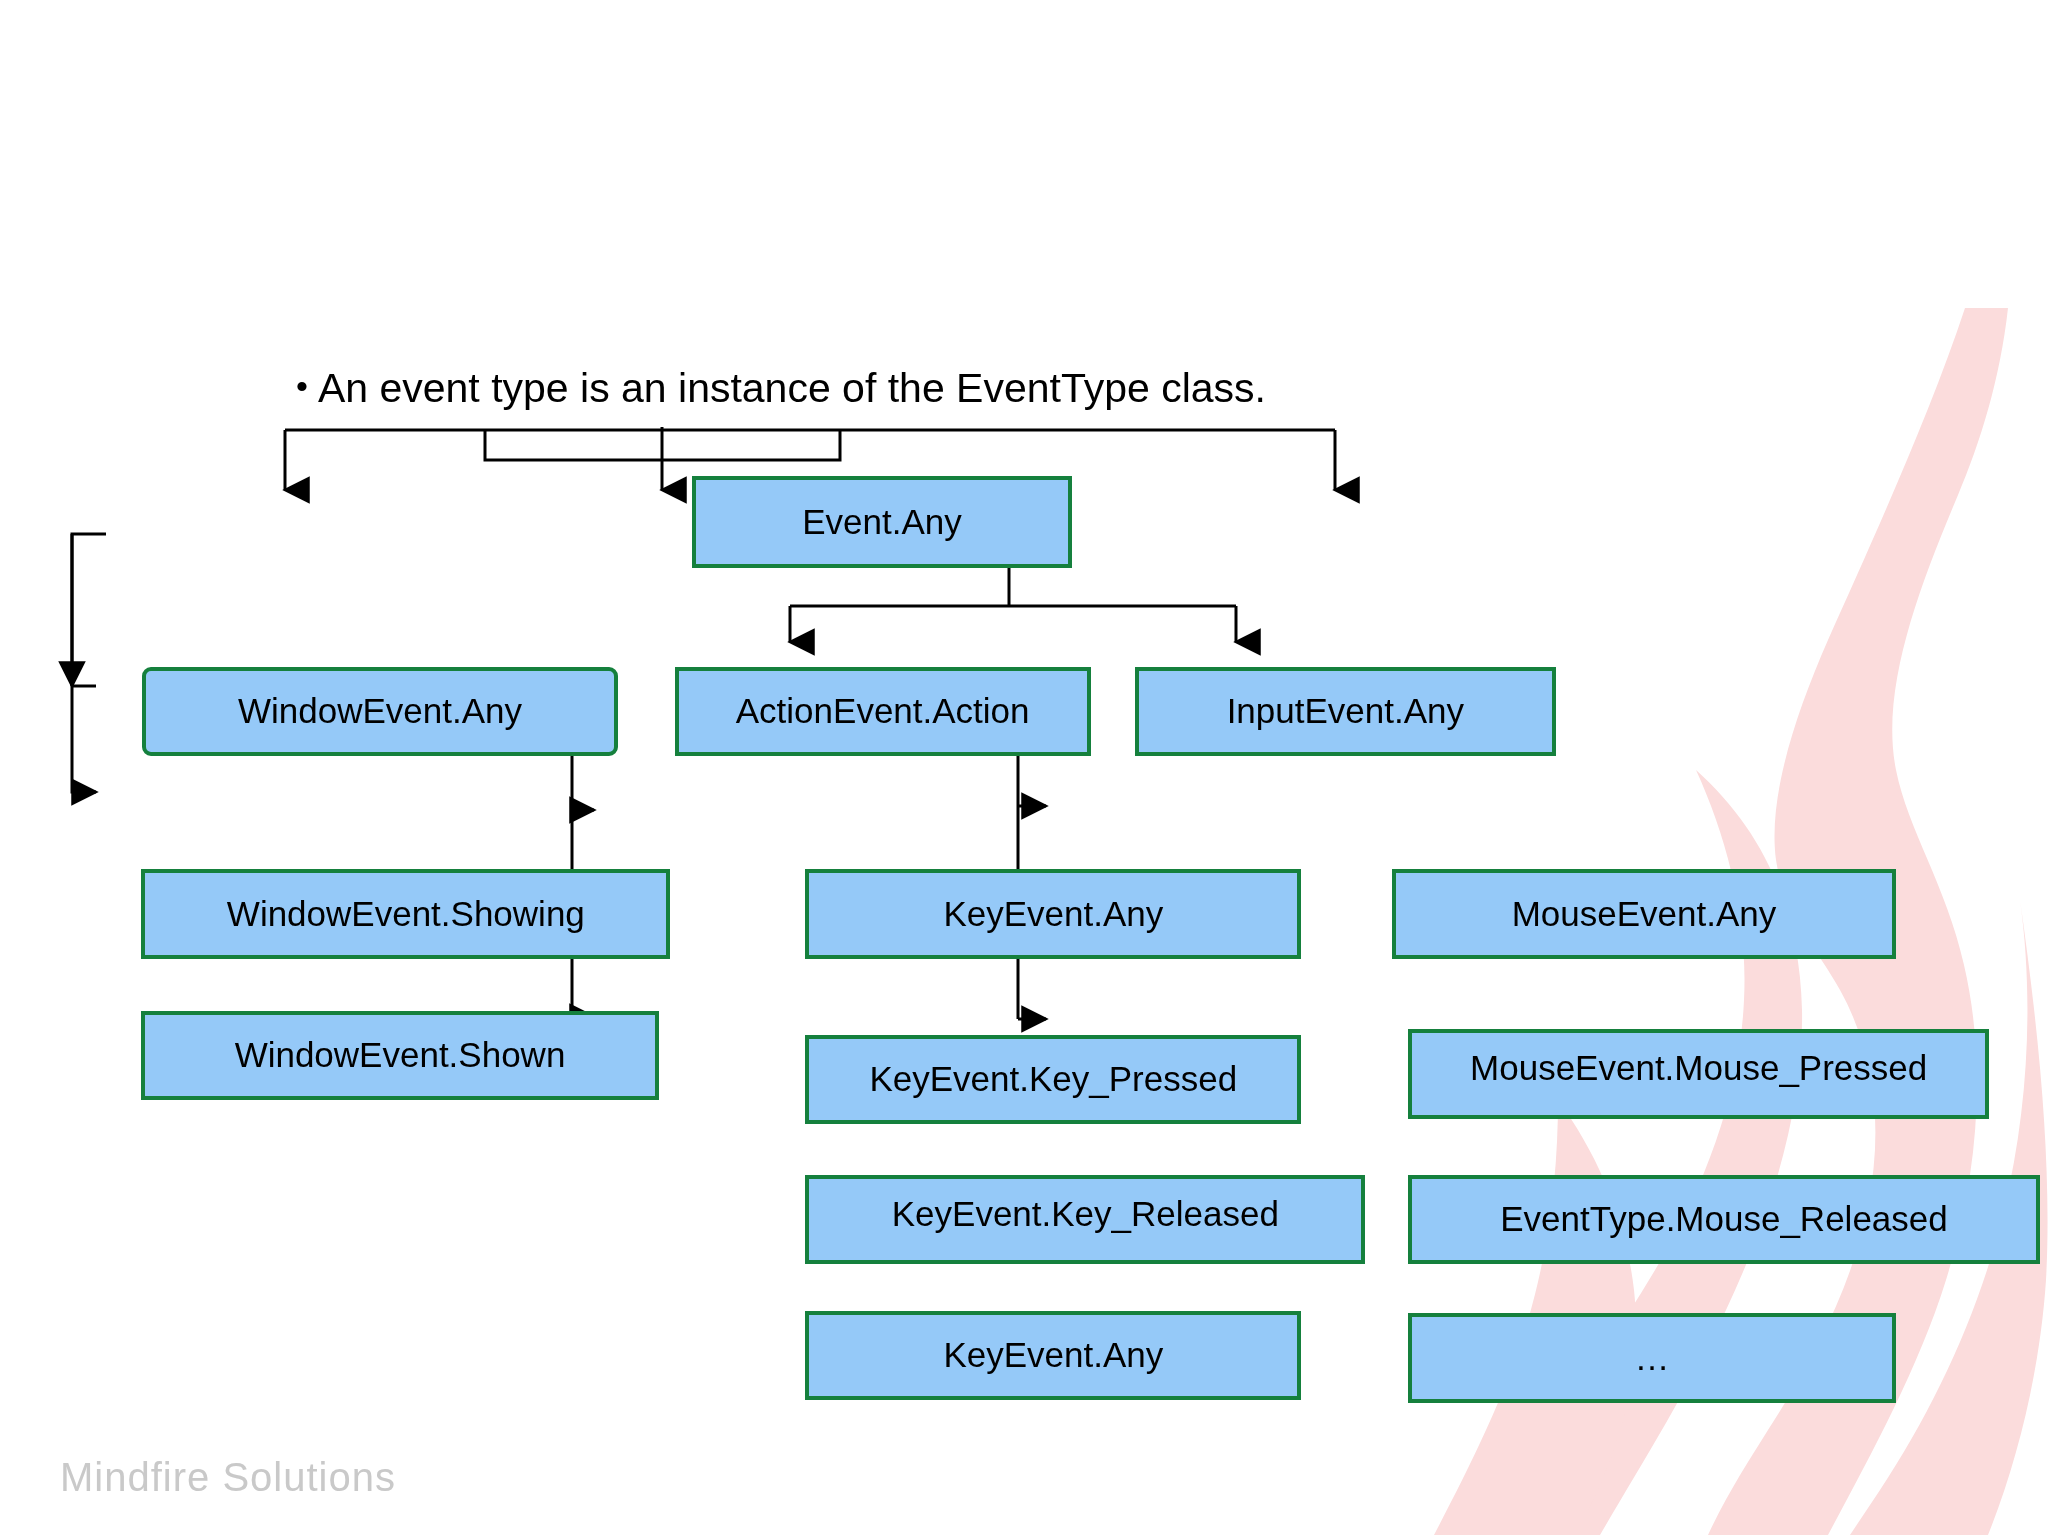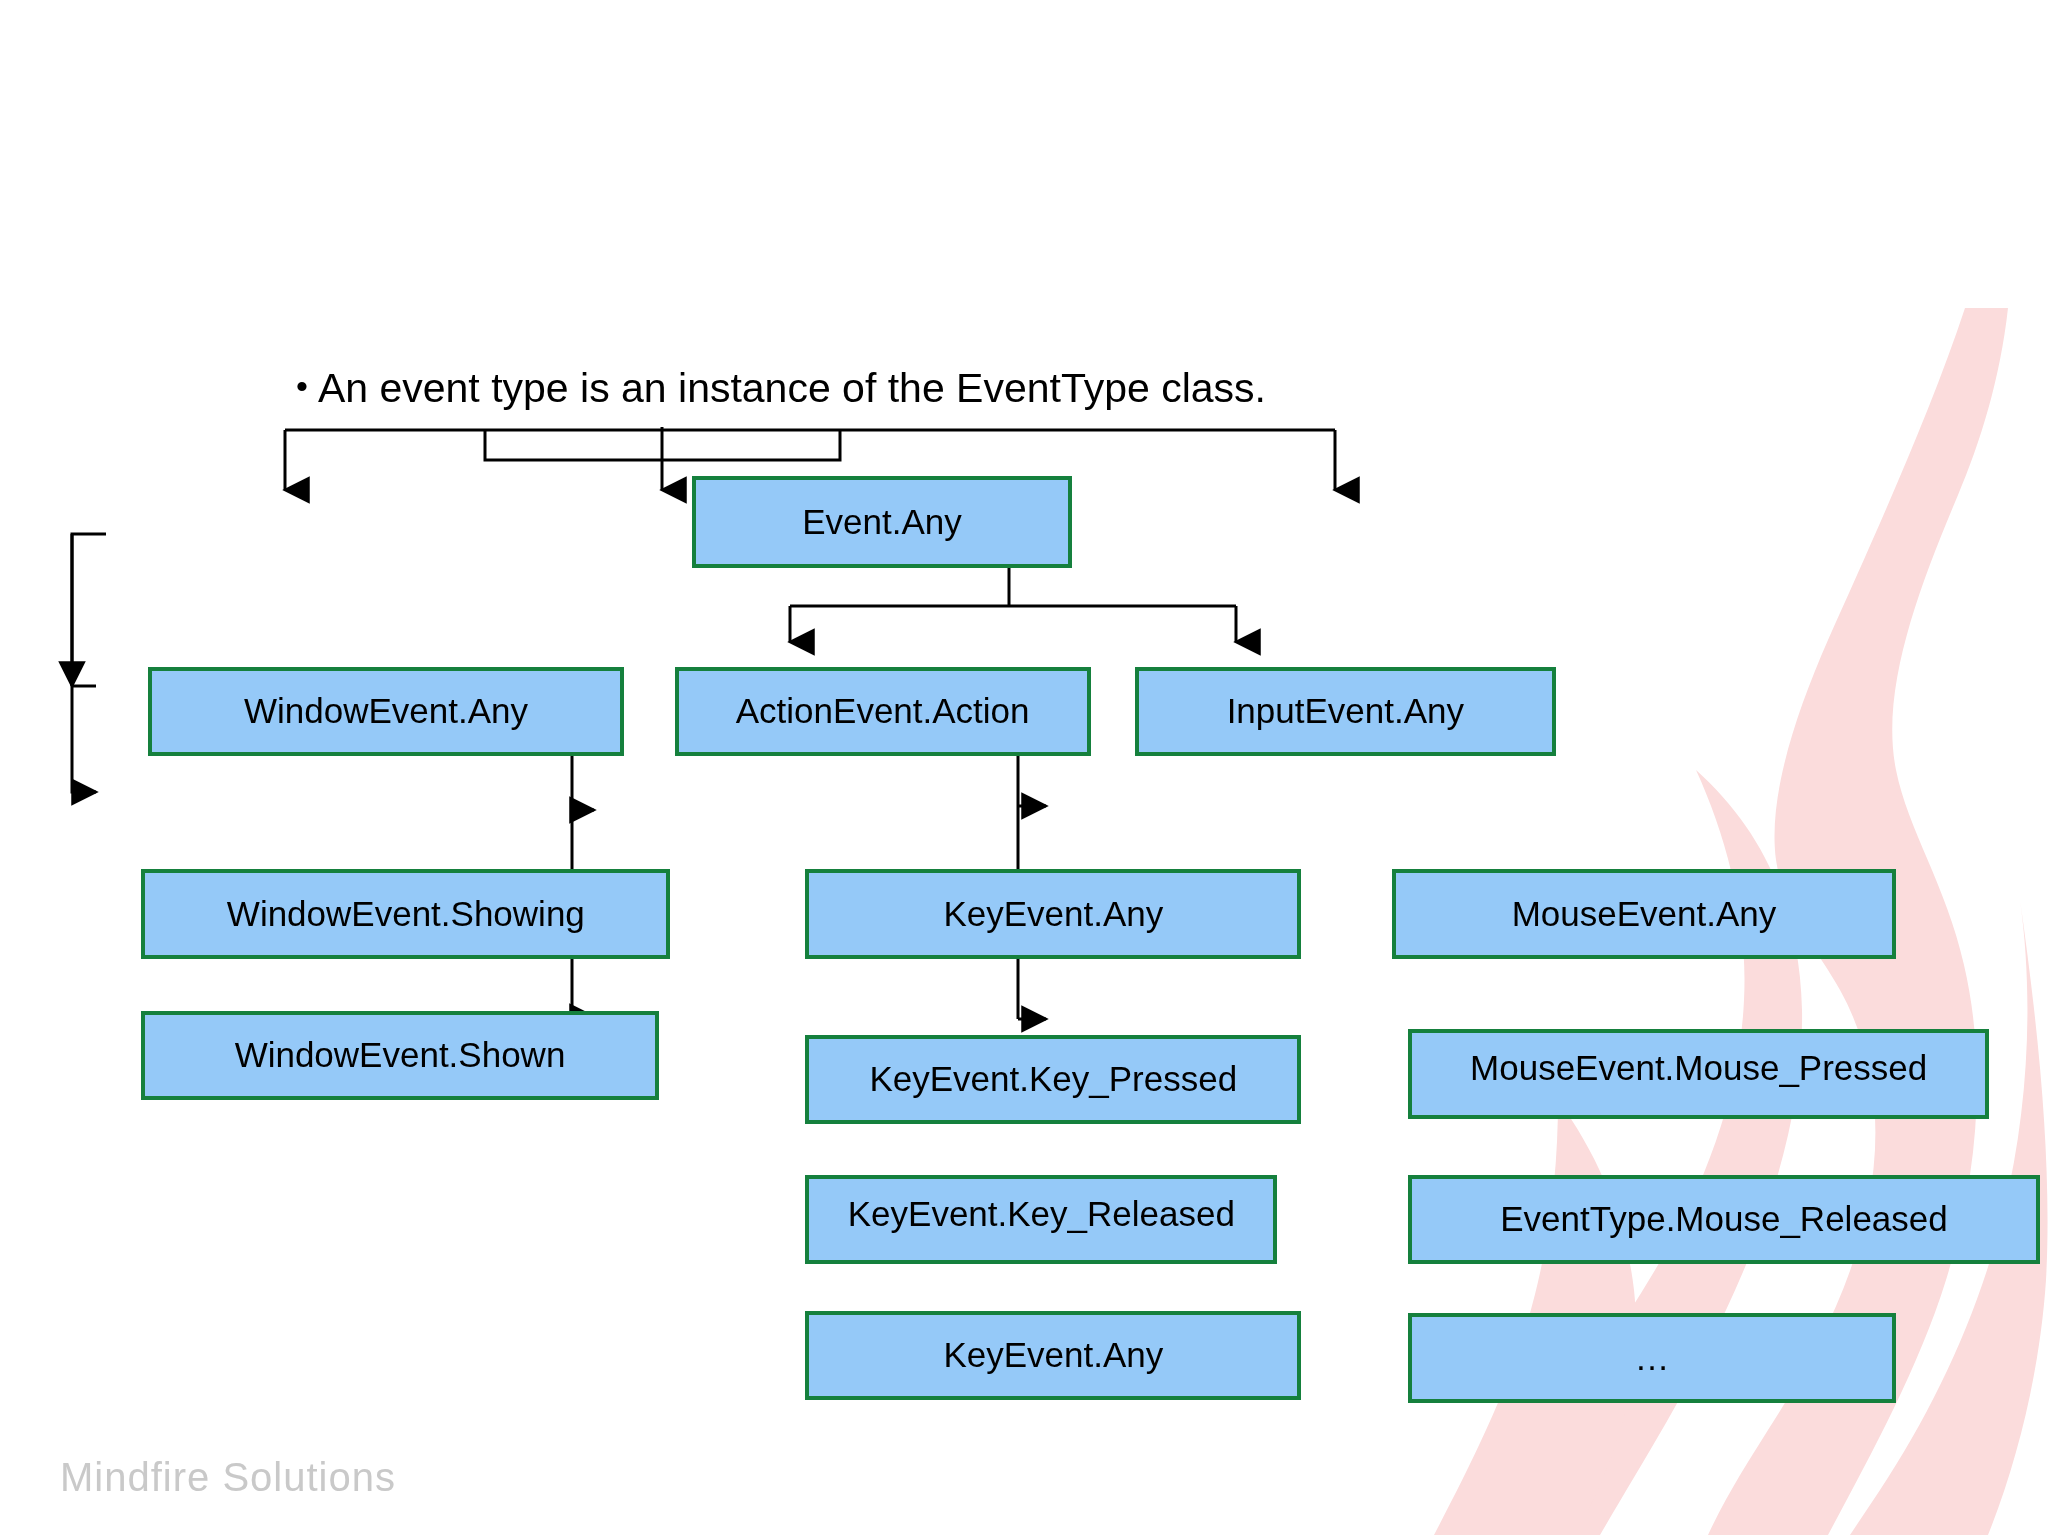--- a/index.html
+++ b/index.html
@@ -189,21 +189,21 @@
       <path d="M1018 806 L1046 806" marker-end="url(#arrowR)"></path>
       <path d="M1018 915 L1046 915" marker-end="url(#arrowR)"></path>
       <path d="M1018 1019 L1046 1019" marker-end="url(#arrowR)"></path>
     </g>
   </svg>
 
   <div id="nodes">
       <div class="node" style="left: 692px; top: 476px; width: 380px; height: 92px;">
         <span class="lbl">Event.Any</span>
       </div>
-      <div class="node" style="left: 148px; top: 666.667px; width: 476px; height: 89.3333px;">
+      <div class="node" style="left: 142px; top: 666.667px; width: 476px; height: 89.3333px; border-radius: 9px;">
         <span class="lbl">WindowEvent.Any</span>
       </div>
       <div class="node" style="left: 674.667px; top: 666.667px; width: 416px; height: 89.3333px;">
         <span class="lbl">ActionEvent.Action</span>
       </div>
       <div class="node" style="left: 1134.67px; top: 666.667px; width: 421.333px; height: 89.3333px;">
         <span class="lbl">InputEvent.Any</span>
       </div>
       <div class="node" style="left: 141.333px; top: 869.333px; width: 529px; height: 89.3333px;">
         <span class="lbl">WindowEvent.Showing</span>
@@ -213,21 +213,21 @@
       </div>
       <div class="node" style="left: 805.333px; top: 869.333px; width: 496px; height: 89.3333px;">
         <span class="lbl">KeyEvent.Any</span>
       </div>
       <div class="node" style="left: 1392px; top: 869.333px; width: 504px; height: 89.3333px;">
         <span class="lbl">MouseEvent.Any</span>
       </div>
       <div class="node" style="left: 805.333px; top: 1034.67px; width: 496px; height: 89.3333px;">
         <span class="lbl">KeyEvent.Key_Pressed</span>
       </div>
-      <div class="node overflow" style="left: 805.333px; top: 1174.67px; width: 472px; height: 89.3333px; padding-left: 7px;">
+      <div class="node overflow" style="left: 805.333px; top: 1174.67px; width: 560px; height: 89.3333px; padding-left: 7px;">
         <span class="lbl">KeyEvent.Key_Released</span>
       </div>
       <div class="node" style="left: 805.333px; top: 1310.67px; width: 496px; height: 89.3333px;">
         <span class="lbl">KeyEvent.Any</span>
       </div>
       <div class="node overflow" style="left: 1408px; top: 1029.33px; width: 581.333px; height: 89.3333px;">
         <span class="lbl">MouseEvent.Mouse_Pressed</span>
       </div>
       <div class="node" style="left: 1408px; top: 1174.67px; width: 632px; height: 89.3333px;">
         <span class="lbl">EventType.Mouse_Released</span>

